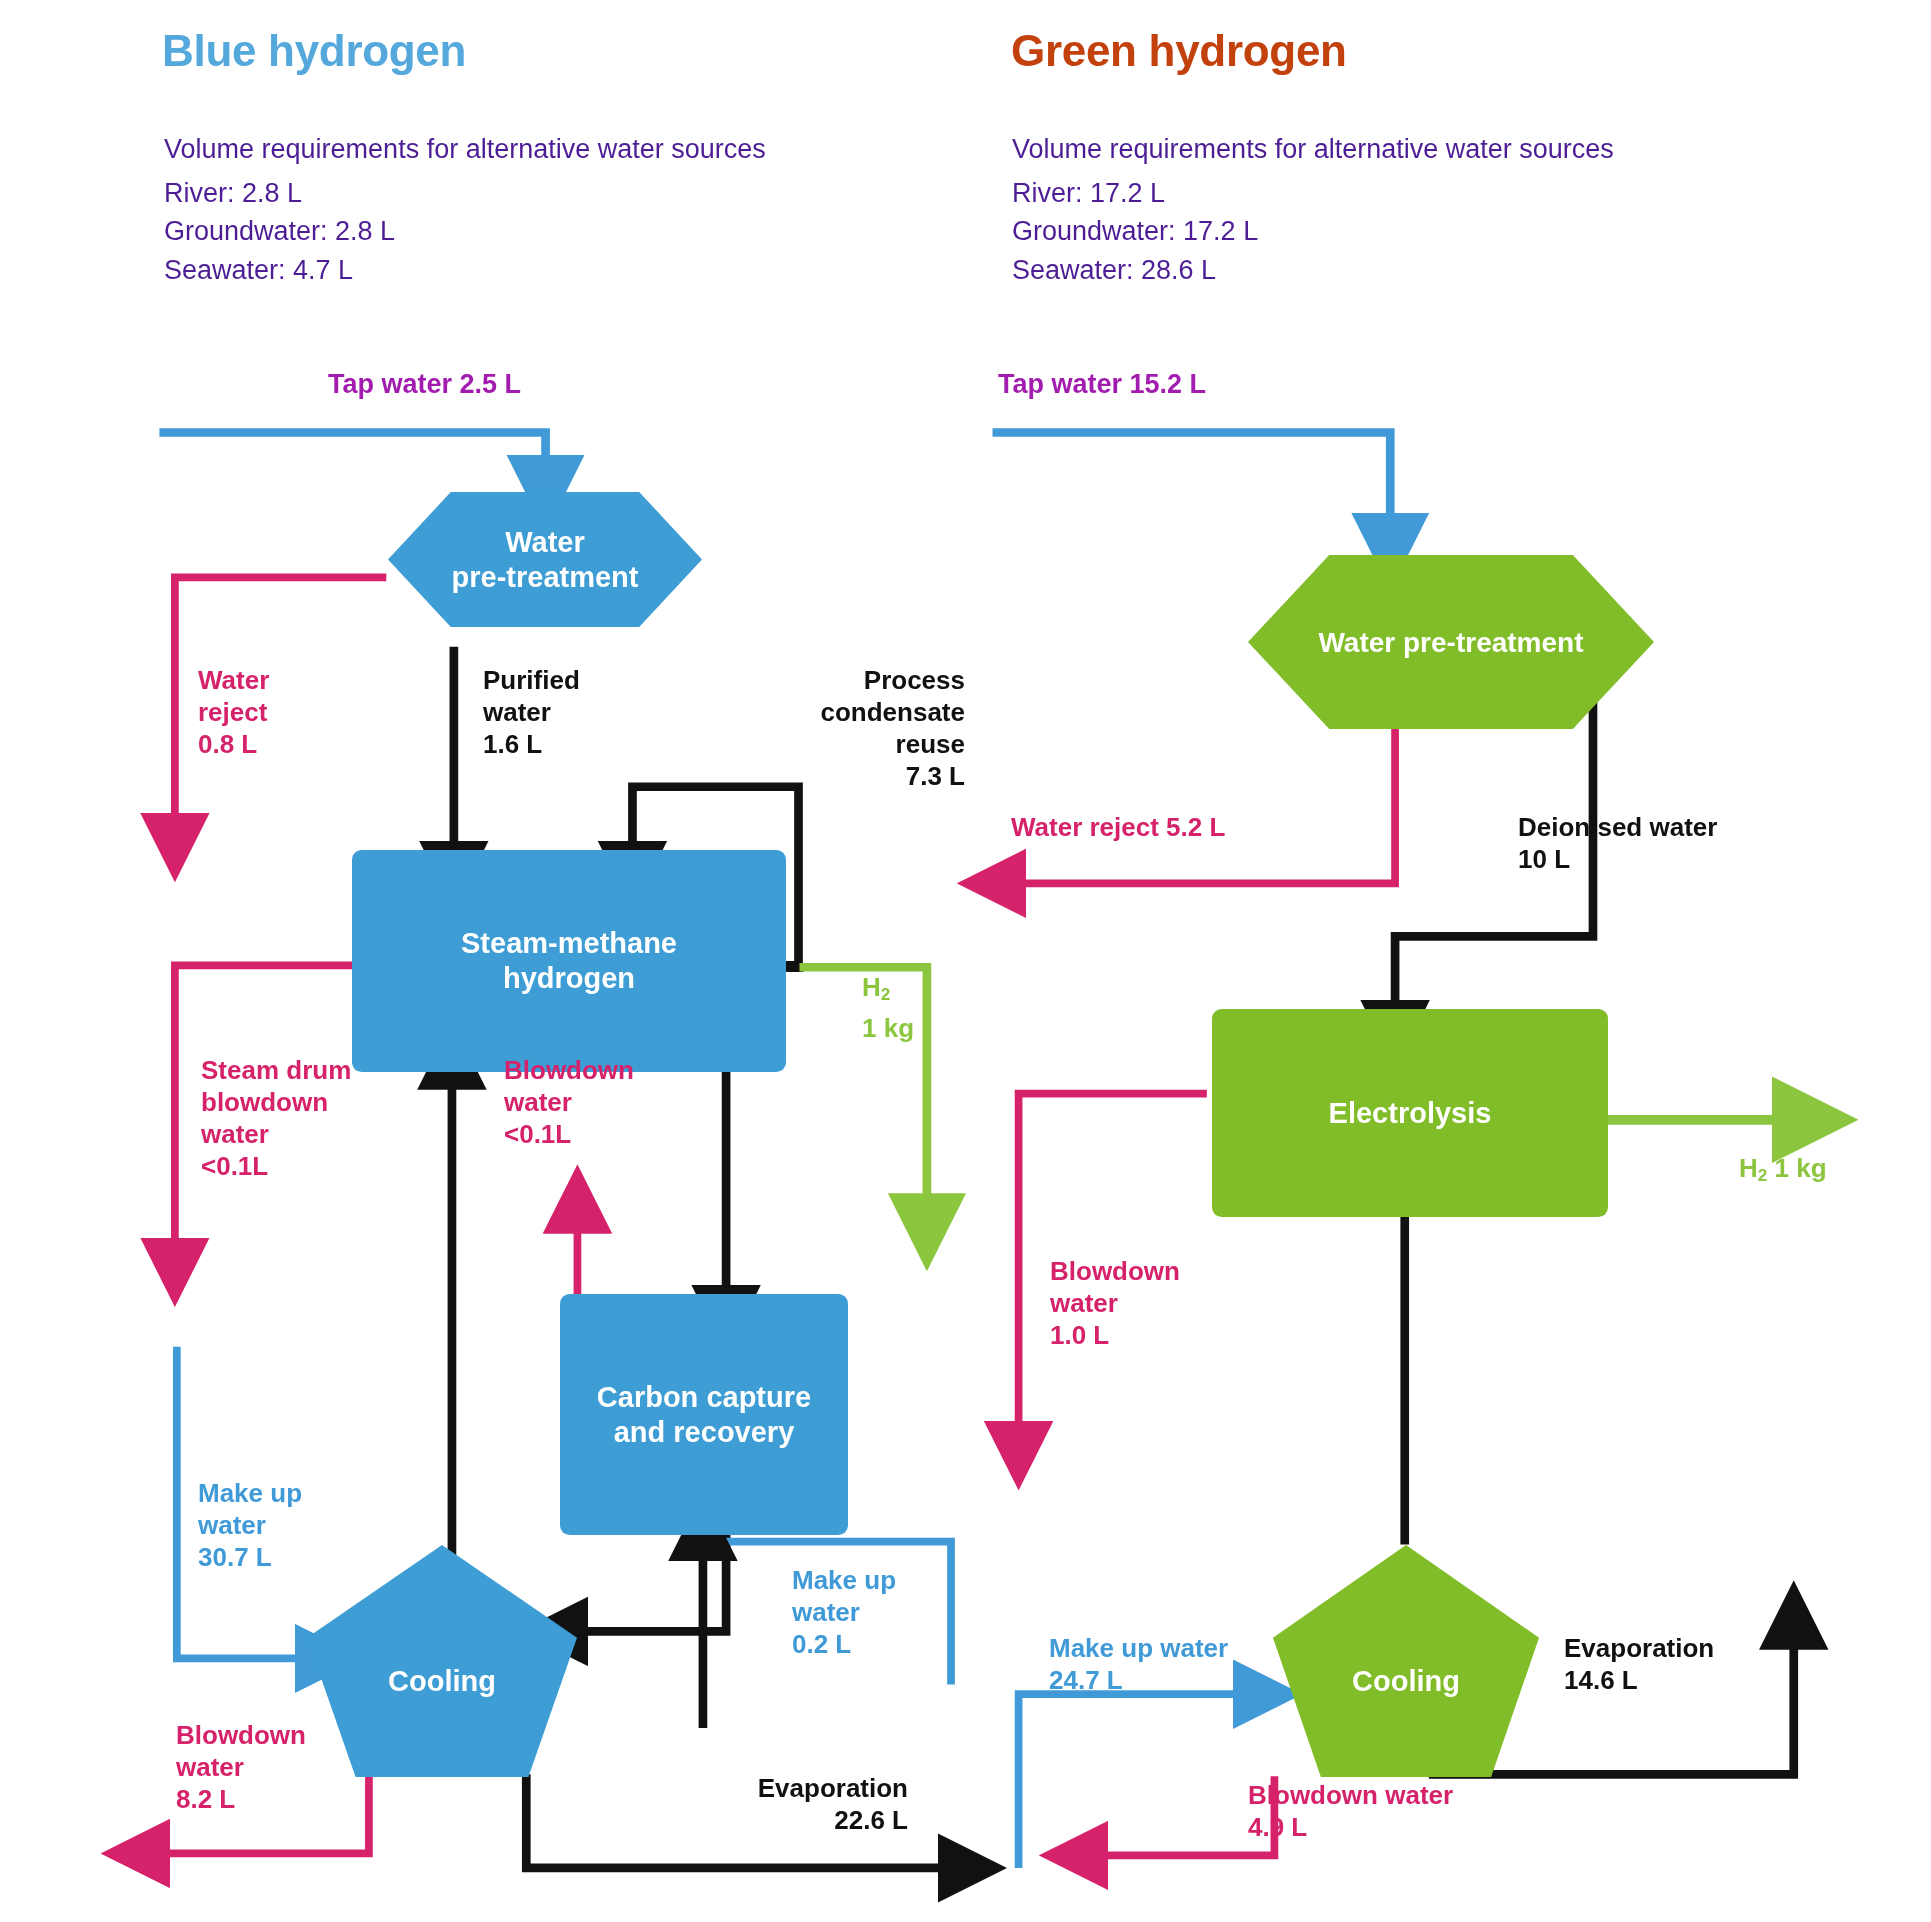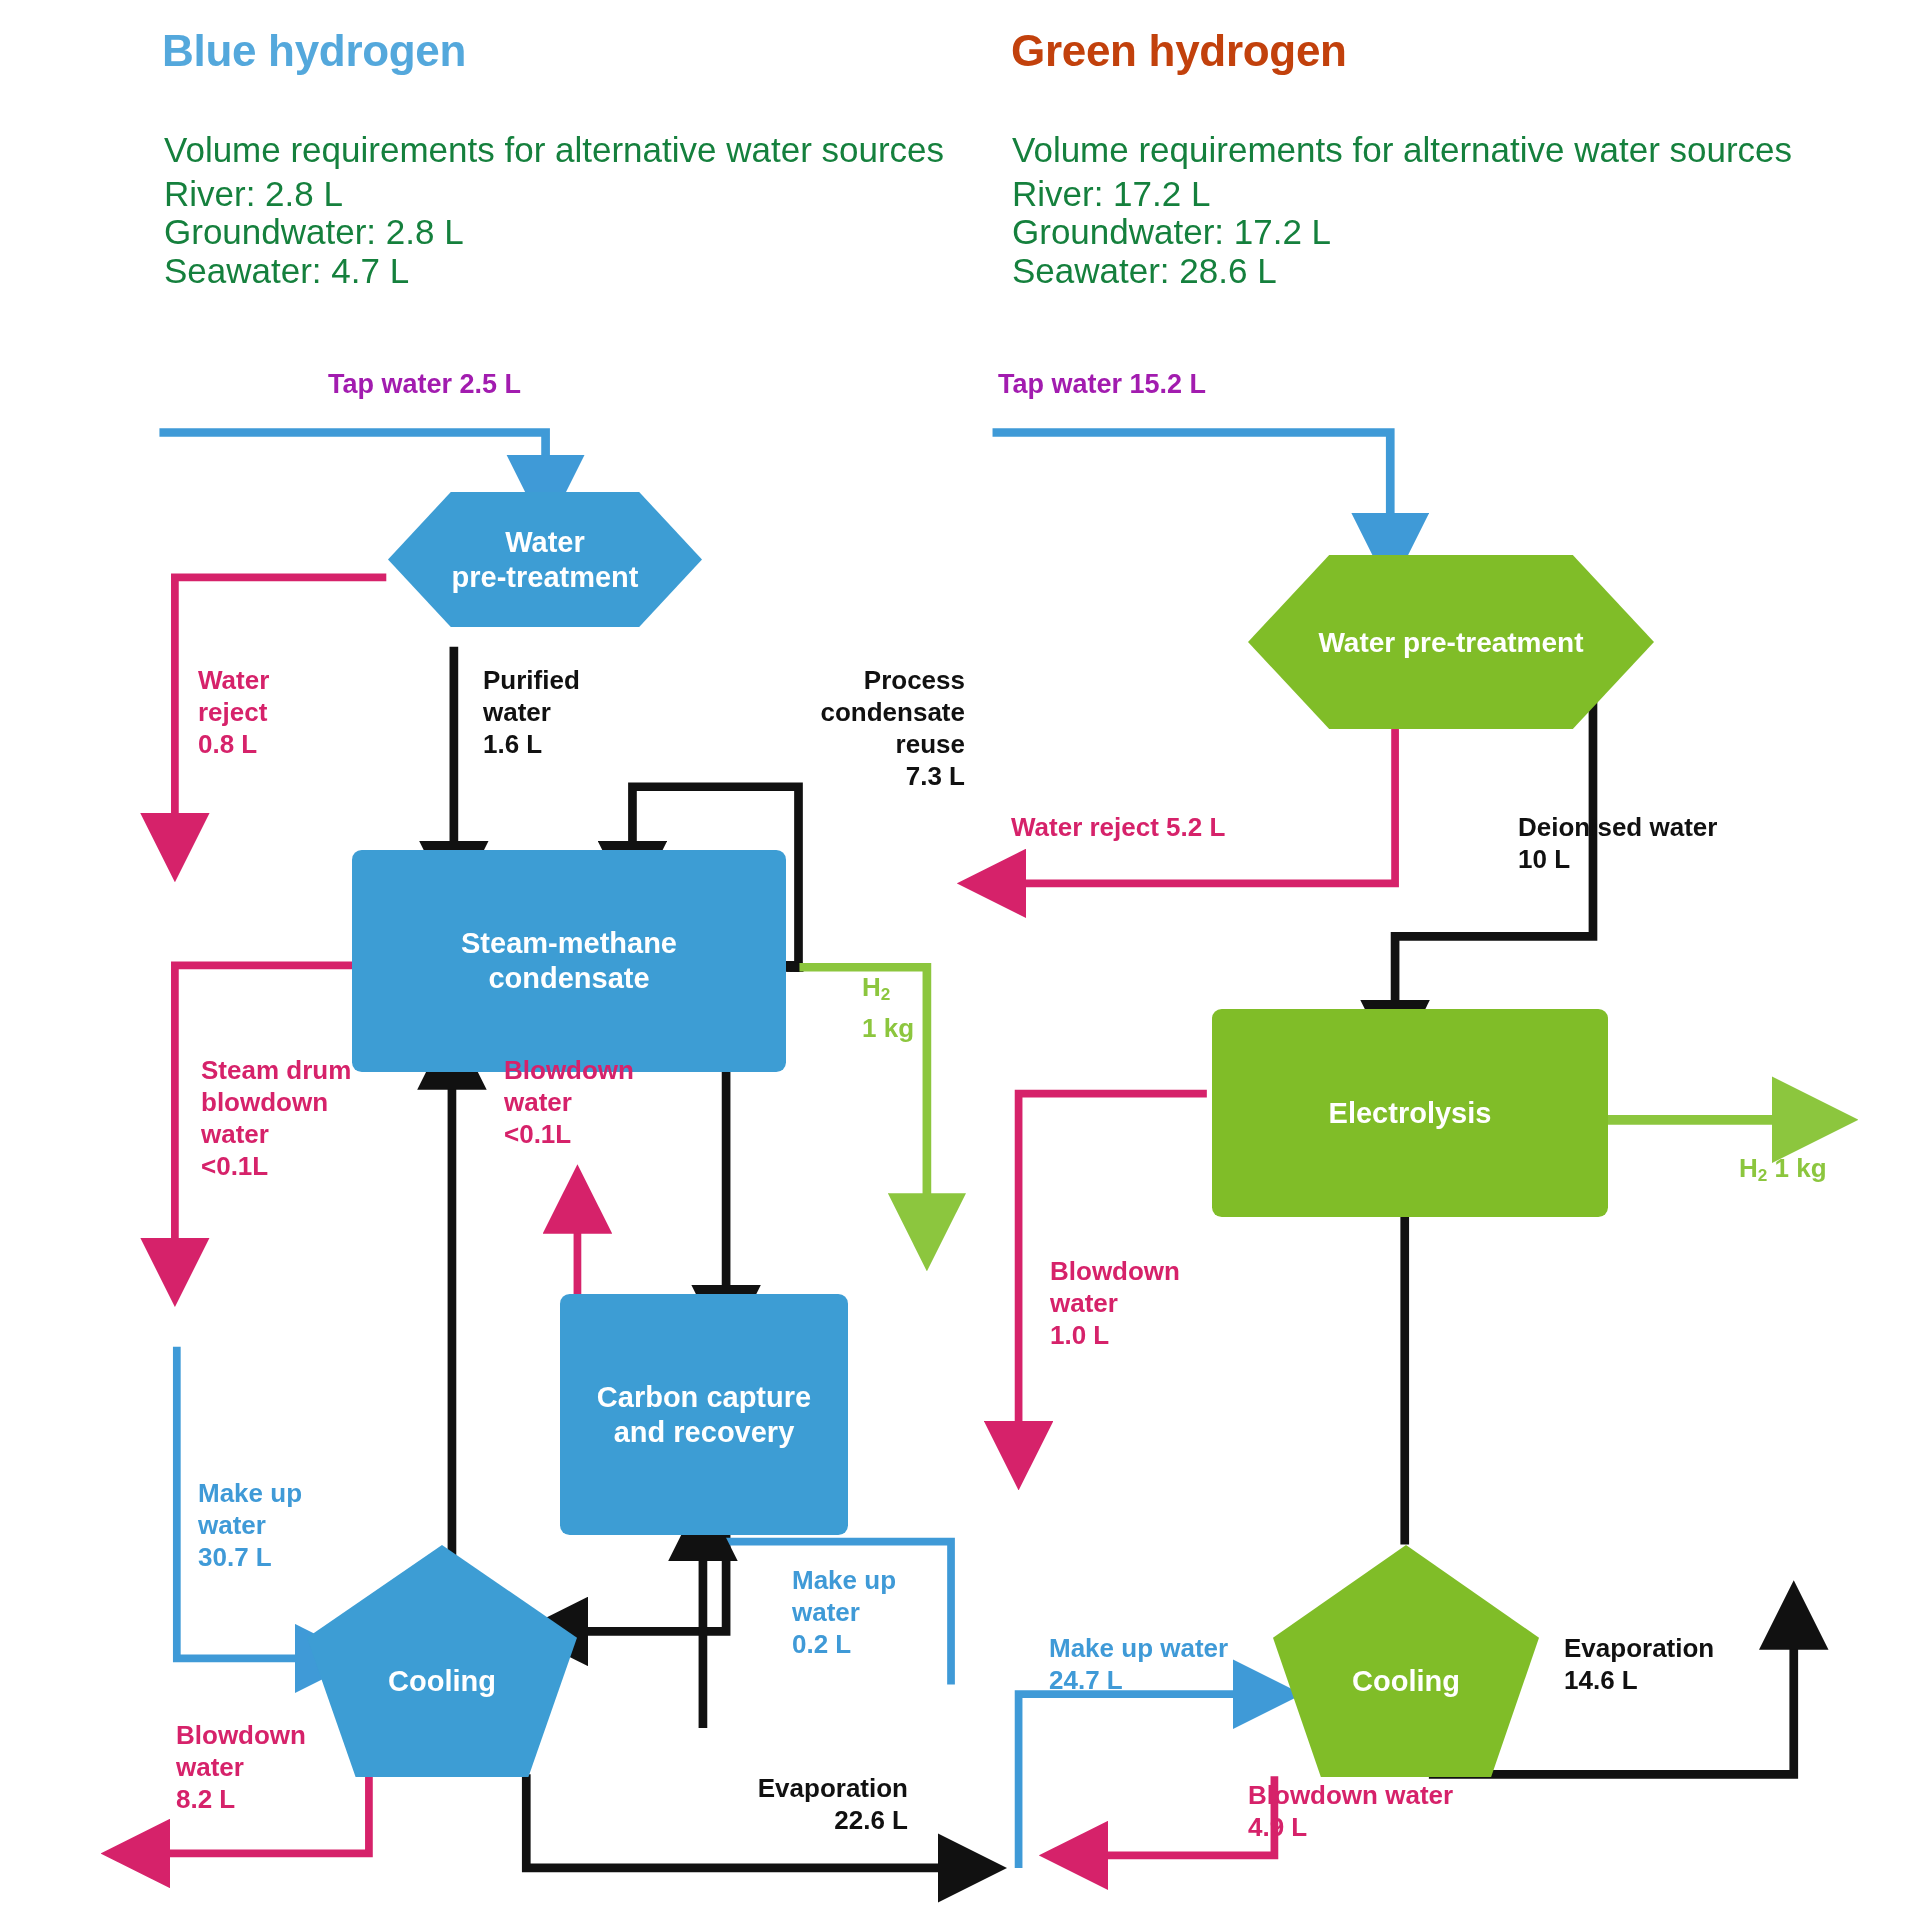--- a/index.html
+++ b/index.html
@@ -2,21 +2,21 @@
 <html><head>
 <meta charset="utf-8">
 <style>
   html,body{margin:0;padding:0;background:#ffffff;}
   body{width:1931px;height:1922px;position:relative;overflow:hidden;
        font-family:"Liberation Sans","DejaVu Sans",sans-serif;-webkit-font-smoothing:antialiased;}
   .abs{position:absolute;}
   .ttl{font-size:44px;font-weight:700;letter-spacing:-0.3px;}
   .blue-ttl{color:#54a8dc;}
   .green-ttl{color:#c2410c;}
-  .vol{font-size:35px;line-height:39px;color:#15803d;font-weight:400;white-space:pre-line;}
+  .vol{font-size:27px;line-height:39px;color:#4c1d95;font-weight:400;white-space:pre-line;}
   .lbl{font-size:26px;font-weight:700;line-height:32px;}
   .lbl-blk{color:#111111;}
   .lbl-pink{color:#d6226a;}
   .lbl-blue{color:#3f9ad7;}
   .lbl-green{color:#8cc63e;}
   .tapw{font-size:27px;font-weight:700;color:#a21caf;}
   .node{display:flex;align-items:center;justify-content:center;text-align:center;
         color:#ffffff;font-weight:700;font-size:29px;line-height:35px;}
   .node.blue{background:#3d9dd4;}
   .node.green{background:#80bd28;}
@@ -192,21 +192,21 @@
 water
 1.6 L</div>
 
 <div class="abs lbl lbl-blk" style="left:724px;top:664px;white-space:pre-line;text-align:right;width:241px;">Process
 condensate
 reuse
 7.3 L</div>
 
 <div class="abs node blue rect" style="left:352px;top:850px;width:434px;height:222px;">
   <span style="white-space:pre-line;">Steam-methane
-condensate</span>
+hydrogen</span>
 </div>
 
 <div class="abs lbl lbl-green" style="left:862px;top:970px;line-height:34px;">
   <span>H</span><span class="sub">2</span><br>
   <span>1 kg</span>
 </div>
 
 <div class="abs lbl lbl-pink" style="left:201px;top:1054px;white-space:pre-line;">Steam drum
 blowdown
 water

